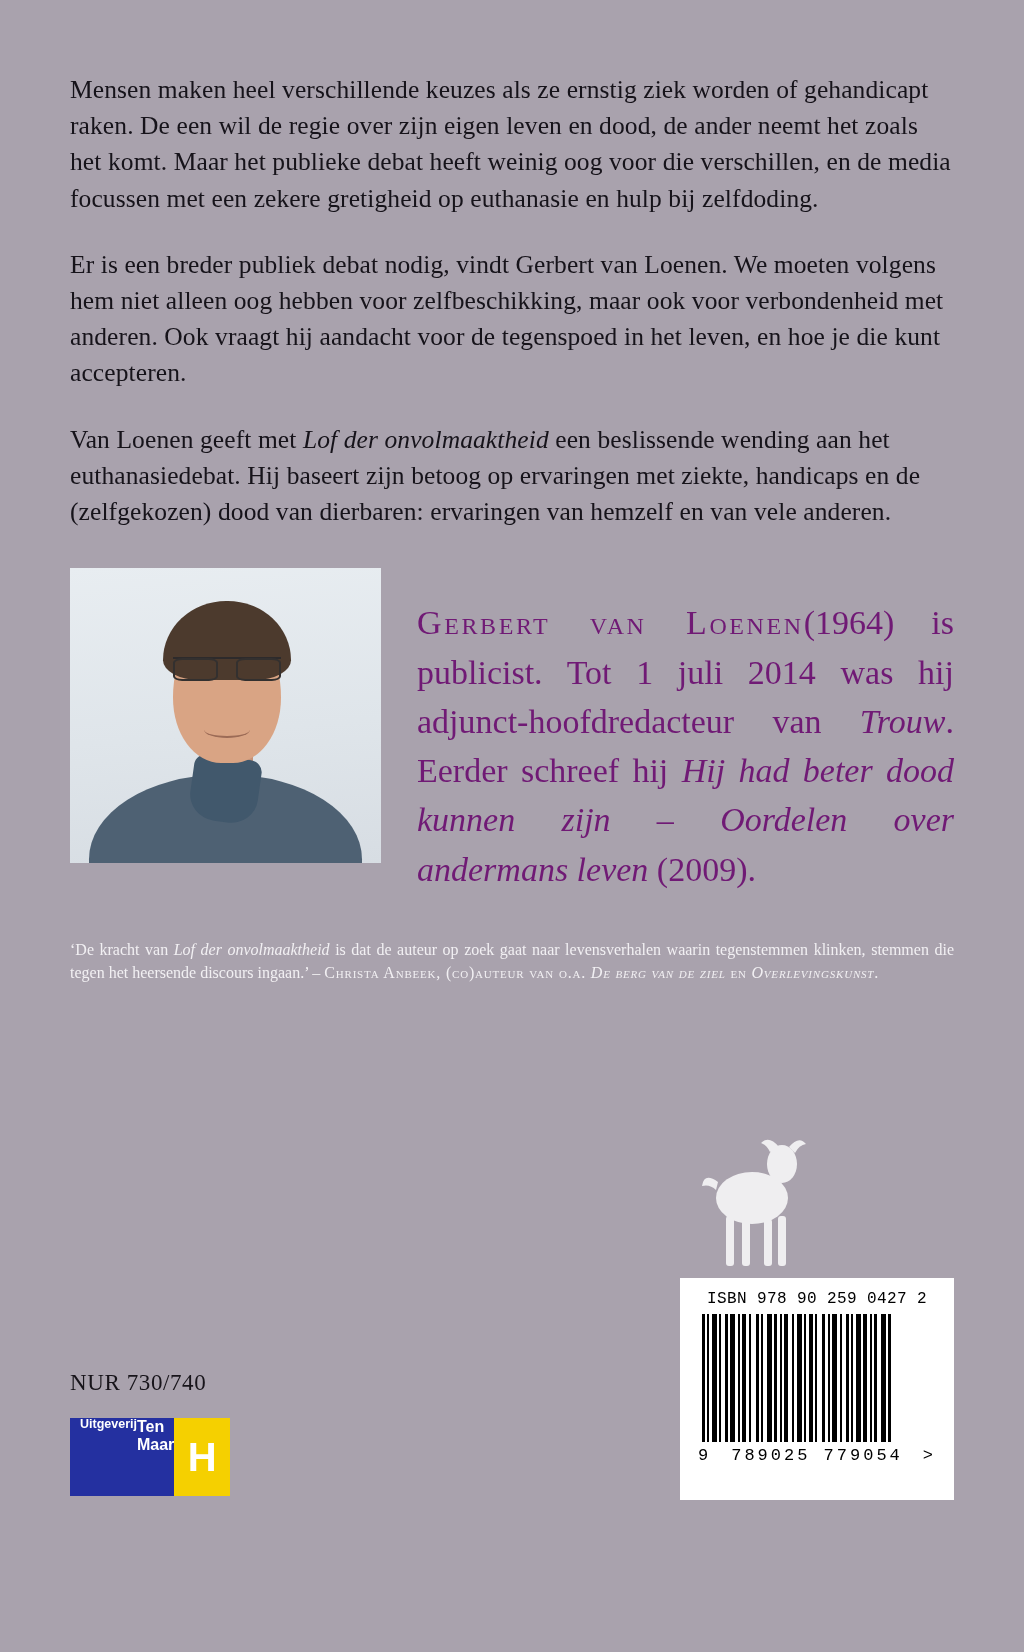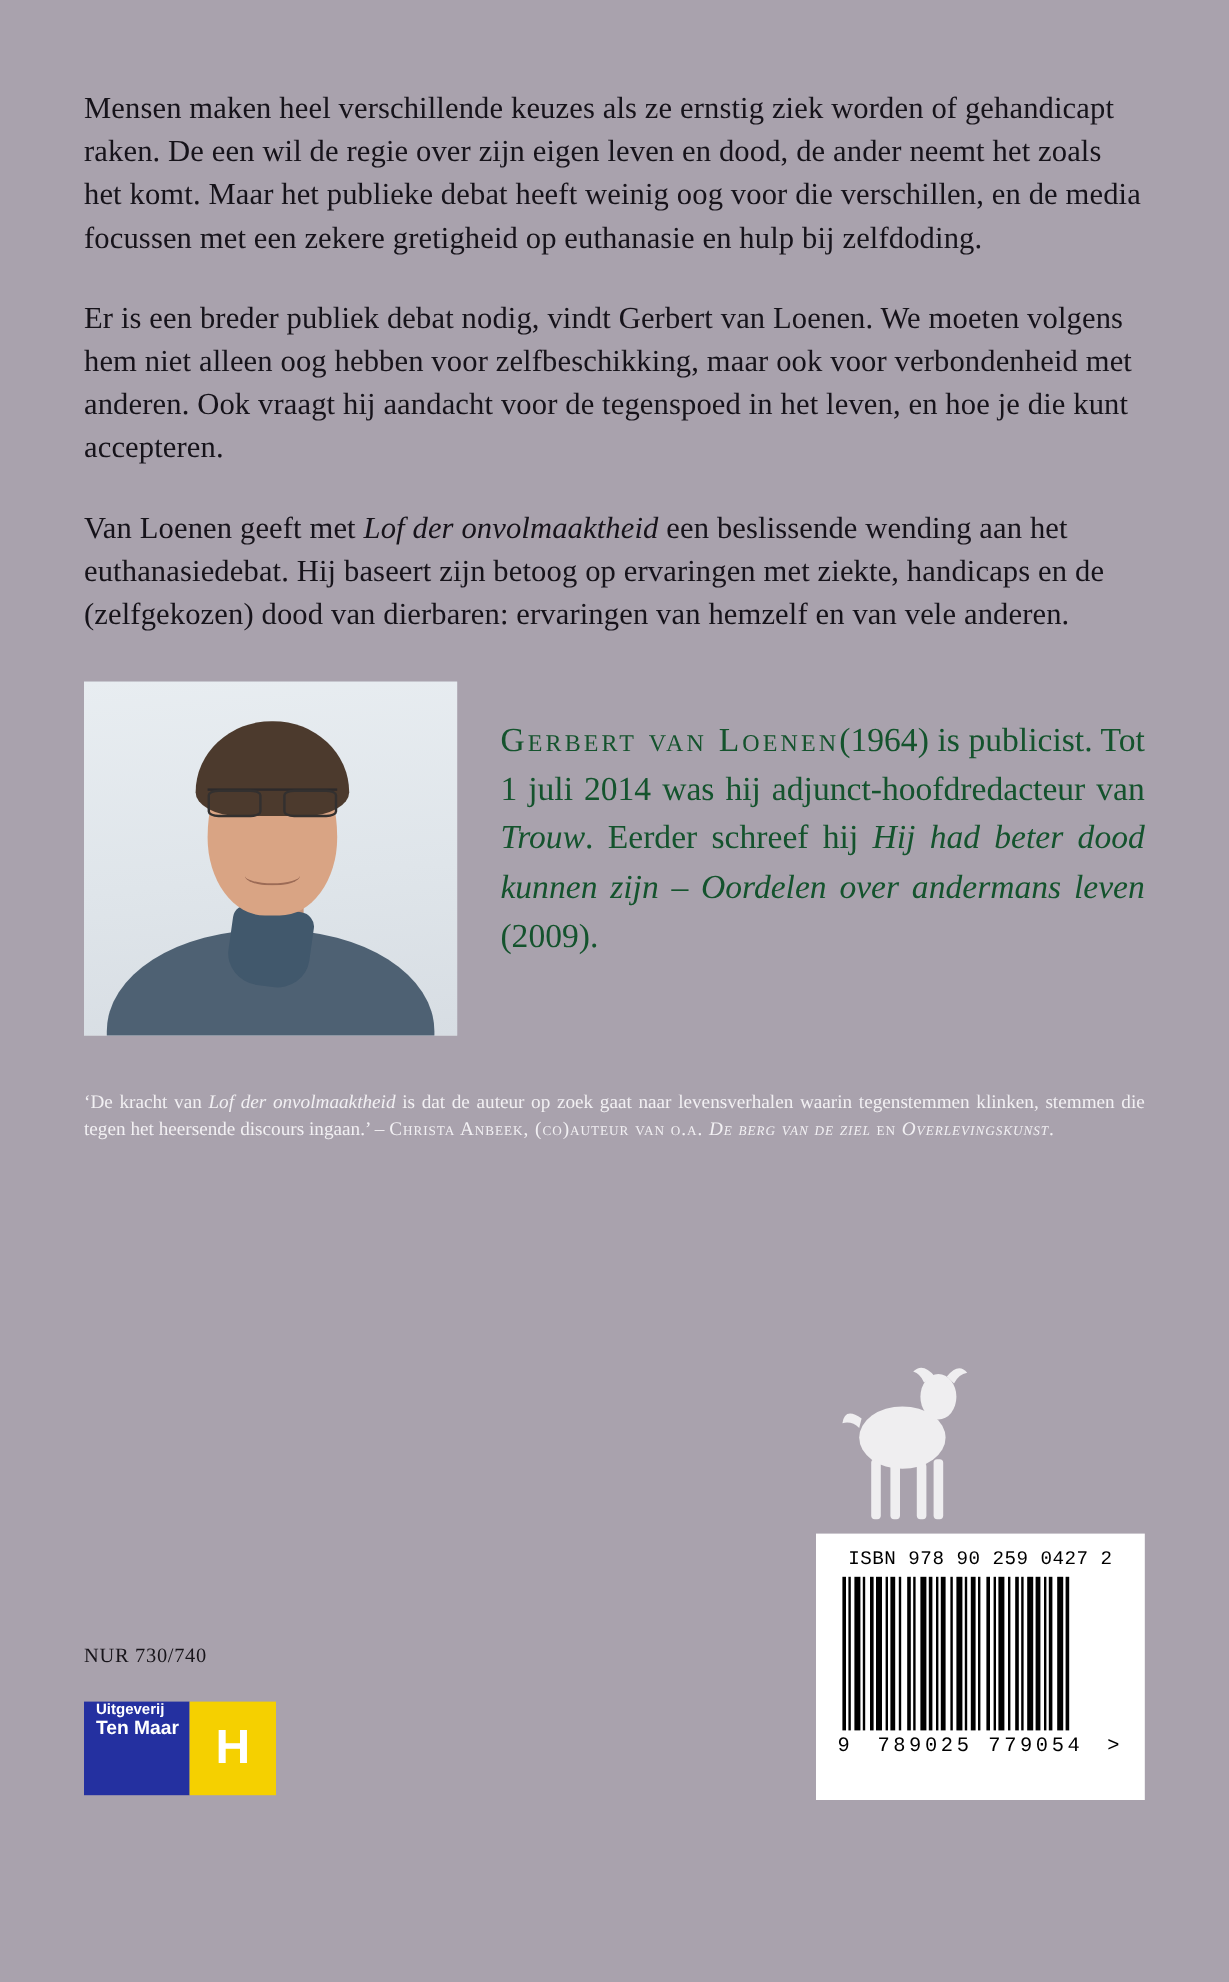--- a/index.html
+++ b/index.html
@@ -122,23 +122,23 @@
     left: 43%;
     top: 52%;
     width: 15%;
     height: 5%;
     border-bottom: 2px solid #9c6b56;
     border-radius: 0 0 60% 60%;
   }
 
   .author-text {
     margin-left: 36px;
-    font-size: 28px;
+    font-size: 34px;
     line-height: 1.45;
-    color: #14532d;
+    color: #701a75;
     text-align: justify;
     padding-top: 30px;
   }
   .smallcaps {
     font-variant: small-caps;
     letter-spacing: 2.6px;
   }
 
   
   .quote {
@@ -206,38 +206,39 @@
     padding: 0 4px;
     display: flex;
     justify-content: space-between;
   }
 
   
   .nur {
     position: absolute;
     left: 70px;
     top: 1370px;
-    font-size: 17px;
+    font-size: 23px;
     letter-spacing: 0.6px;
     color: #17141a;
   }
   .publisher {
     position: absolute;
     left: 70px;
     top: 1418px;
     width: 160px;
     height: 78px;
     display: flex;
   }
   .publisher .blue {
     flex: 0 0 88px;
     background: #2430a0;
     color: #fff;
     display: flex;
-    flex-direction: column;
+    flex-direction: row;
+    justify-content: center;
     padding-left: 10px;
     box-sizing: border-box;
   }
   .publisher .blue .l1 {
     font-family: "Liberation Sans", sans-serif;
     font-size: 12.5px;
     font-weight: bold;
     line-height: 1.1;
   }
   .publisher .blue .l2 {

